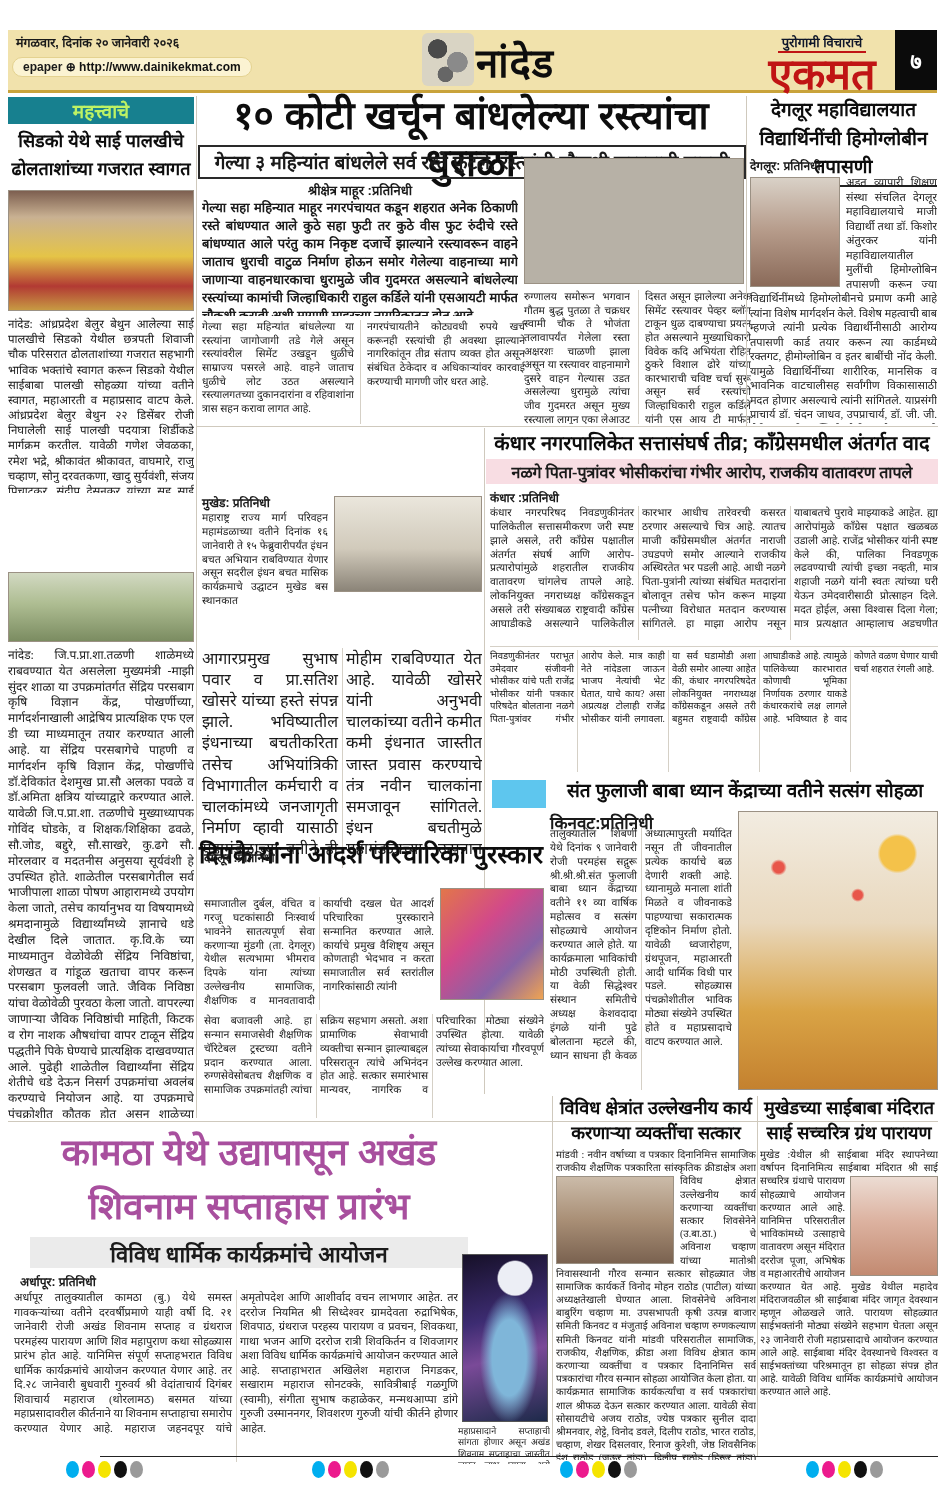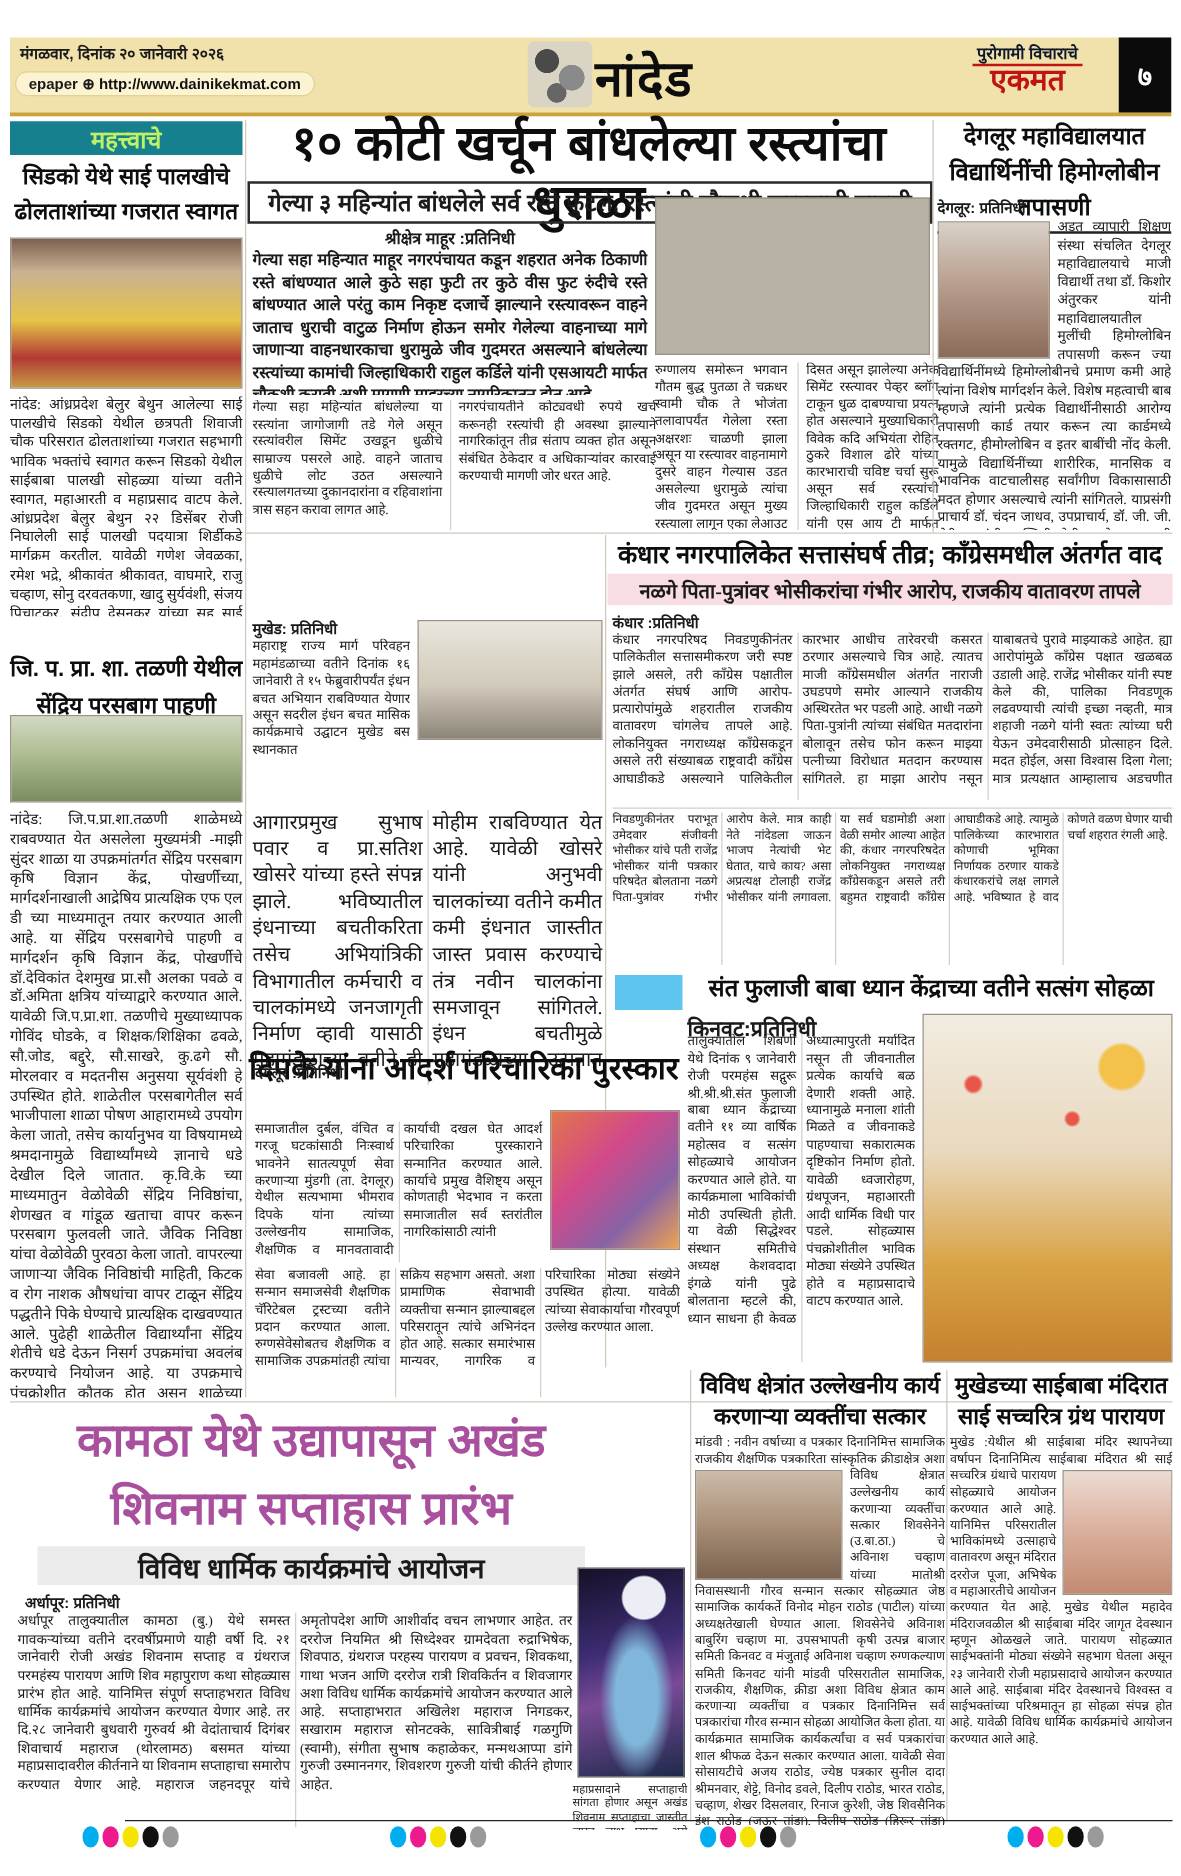--- a/index.html
+++ b/index.html
@@ -21,21 +21,21 @@
   .date-line{left:8px;top:4px;font-family:"Liberation Sans",sans-serif;font-weight:700;font-size:12.5px;}
   .epaper-pill{left:4px;top:27px;background:#fbf3d2;border:1px solid #e4d290;border-radius:12px;
                padding:2px 10px;font-family:"Liberation Sans",sans-serif;font-weight:700;font-size:12px;}
   .logo-collage{left:414px;top:3px;width:52px;height:53px;border-radius:6px;
     background:radial-gradient(circle at 30% 30%,#4a4a4a 0 18%,transparent 19%),
                radial-gradient(circle at 68% 55%,#8a8a8a 0 22%,transparent 23%),
                radial-gradient(circle at 45% 78%,#666 0 15%,transparent 16%),#d9d4c4;}
   .edition-title{left:468px;top:4px;font-size:40px;letter-spacing:1px;}
   .ekmat-box{left:748px;top:3px;width:132px;height:53px;text-align:center;}
   .ekmat-tag{font-family:"Liberation Sans",sans-serif;font-weight:700;font-size:13px;color:#0f172a;border-bottom:2px solid #c01414;display:inline-block;padding:0 4px;}
-  .ekmat-title{font-size:24px;font-weight:900;color:#c01414;line-height:1.0;font-family:"Liberation Sans",sans-serif;}
+  .ekmat-title{font-size:43px;font-weight:900;color:#c01414;line-height:1.0;font-family:"Liberation Sans",sans-serif;}
   .pageno-box{left:887px;top:0;width:42px;height:60px;background:#0b0b0b;color:#fff;
               display:flex;align-items:center;justify-content:center;font-size:22px;font-weight:700;}
 
   
   .important-label{left:8px;top:97px;width:186px;height:27px;background:#17808f;color:#bef264;
       display:flex;align-items:center;justify-content:center;font-size:19px;}
   .sai-title{left:8px;top:128px;width:186px;font-size:18px;line-height:1.55;}
   .sai-photo{left:8px;top:190px;width:186px;height:121px;
      background:linear-gradient(180deg,#7d5f50 0%,#c9b192 22%,#e5c447 55%,#b23a33 80%,#c79a43 100%);}
   .sai-body{left:8px;top:317px;width:186px;height:176px;}
@@ -148,21 +148,20 @@
       <span>७</span>
     </div>
   </div>
 
   <div class="abs important-label hd">महत्त्वाचे</div>
 
   <div class="abs sai-title hd">सिडको येथे साई पालखीचे ढोलताशांच्या गजरात स्वागत</div>
   <div class="abs photo sai-photo"></div>
   <div class="abs body-txt sai-body">नांदेड: आंध्रप्रदेश बेलुर बेथुन आलेल्या साई पालखीचे सिडको येथील छत्रपती शिवाजी चौक परिसरात ढोलताशांच्या गजरात सहभागी भाविक भक्तांचे स्वागत करून सिडको येथील साईबाबा पालखी सोहळ्या यांच्या वतीने स्वागत, महाआरती व महाप्रसाद वाटप केले. आंध्रप्रदेश बेलुर बेथुन २२ डिसेंबर रोजी निघालेली साई पालखी पदयात्रा शिर्डीकडे मार्गक्रम करतील. यावेळी गणेश जेवळका, रमेश भद्रे, श्रीकावंत श्रीकावत, वाघमारे, राजु चव्हाण, सोनु दरवतकणा, खादु सुर्यवंशी, संजय पिचाटकर, संदीप देसनकर यांच्या सह साई भक्त मोठ्या संख्येने उपस्थित होते. सदरील पदयात्री सिडको येथे मुक्काम करून १८ जानेवारी रोजी नांदेड शहरातुन पावडेवाडी मार्गे निळा या गावी मुक्काम करणार आहे.</div>
 
-  <div class="abs talni-title hd">जि. प. प्रा. शा. तळणी येथील सेंद्रिय परसबाग पाहणी</div>
   <div class="abs photo talni-photo"></div>
   <div class="abs body-txt talni-body">नांदेड: जि.प.प्रा.शा.तळणी शाळेमध्ये राबवण्यात येत असलेला मुख्यमंत्री -माझी सुंदर शाळा या उपक्रमांतर्गत सेंद्रिय परसबाग कृषि विज्ञान केंद्र, पोखर्णीच्या, मार्गदर्शनाखाली आद्रेषिय प्रात्यक्षिक एफ एल डी च्या माध्यमातून तयार करण्यात आली आहे. या सेंद्रिय परसबागेचे पाहणी व मार्गदर्शन कृषि विज्ञान केंद्र, पोखर्णीचे डॉ.देविकांत देशमुख प्रा.सौ अलका पवळे व डॉ.अमिता क्षत्रिय यांच्याद्वारे करण्यात आले. यावेळी जि.प.प्रा.शा. तळणीचे मुख्याध्यापक गोविंद घोडके, व शिक्षक/शिक्षिका ढवळे, सौ.जोड, बद्दुरे, सौ.साखरे, कु.ढगे सौ. मोरलवार व मदतनीस अनुसया सूर्यवंशी हे उपस्थित होते. शाळेतील परसबागेतील सर्व भाजीपाला शाळा पोषण आहारामध्ये उपयोग केला जातो, तसेच कार्यानुभव या विषयामध्ये श्रमदानामुळे विद्यार्थ्यांमध्ये ज्ञानाचे धडे देखील दिले जातात. कृ.वि.के च्या माध्यमातुन वेळोवेळी सेंद्रिय निविष्ठांचा, शेणखत व गांडूळ खताचा वापर करून परसबाग फुलवली जाते. जैविक निविष्ठा यांचा वेळोवेळी पुरवठा केला जातो. वापरल्या जाणाऱ्या जैविक निविष्ठांची माहिती, किटक व रोग नाशक औषधांचा वापर टाळून सेंद्रिय पद्धतीने पिके घेण्याचे प्रात्यक्षिक दाखवण्यात आले. पुढेही शाळेतील विद्यार्थ्यांना सेंद्रिय शेतीचे धडे देऊन निसर्ग उपक्रमांचा अवलंब करण्याचे नियोजन आहे. या उपक्रमाचे पंचक्रोशीत कौतुक होत असून शाळेच्या परसबागेस परिसरातील शेतकरी भेट देत आहेत.</div>
 
   <div class="abs vrule" style="left:196px;top:96px;height:1022px;"></div>
   <div class="abs lead-headline hd">१० कोटी खर्चून बांधलेल्या रस्त्यांचा धुराळा</div>
   <div class="abs lead-subhead">गेल्या ३ महिन्यांत बांधलेले सर्व रस्ते फुटले, रस्त्यांची चौकशी करण्याची मागणी</div>
   <div class="abs byline lead-byline">श्रीक्षेत्र माहूर :प्रतिनिधी</div>
   <div class="abs lead-intro">गेल्या सहा महिन्यात माहूर नगरपंचायत कडून शहरात अनेक ठिकाणी रस्ते बांधण्यात आले कुठे सहा फुटी तर कुठे वीस फुट रुंदीचे रस्ते बांधण्यात आले परंतु काम निकृष्ट दजार्चे झाल्याने रस्त्यावरून वाहने जाताच धुराची वाटुळ निर्माण होऊन समोर गेलेल्या वाहनाच्या मागे जाणाऱ्या वाहनधारकाचा धुरामुळे जीव गुदमरत असल्याने बांधलेल्या रस्त्यांच्या कामांची जिल्हाधिकारी राहुल कर्डिले यांनी एसआयटी मार्फत चौकशी करावी अशी मागणी माहूरच्या नागरिकातून होत आहे.</div>
   <div class="abs photo road-photo"></div>
   <div class="abs lead-col" style="left:202px;top:320px;width:152px;height:104px;">गेल्या सहा महिन्यांत बांधलेल्या या रस्त्यांना जागोजागी तडे गेले असून रस्त्यांवरील सिमेंट उखडून धुळीचे साम्राज्य पसरले आहे. वाहने जाताच धुळीचे लोट उठत असल्याने रस्त्यालगतच्या दुकानदारांना व रहिवाशांना त्रास सहन करावा लागत आहे.</div>

